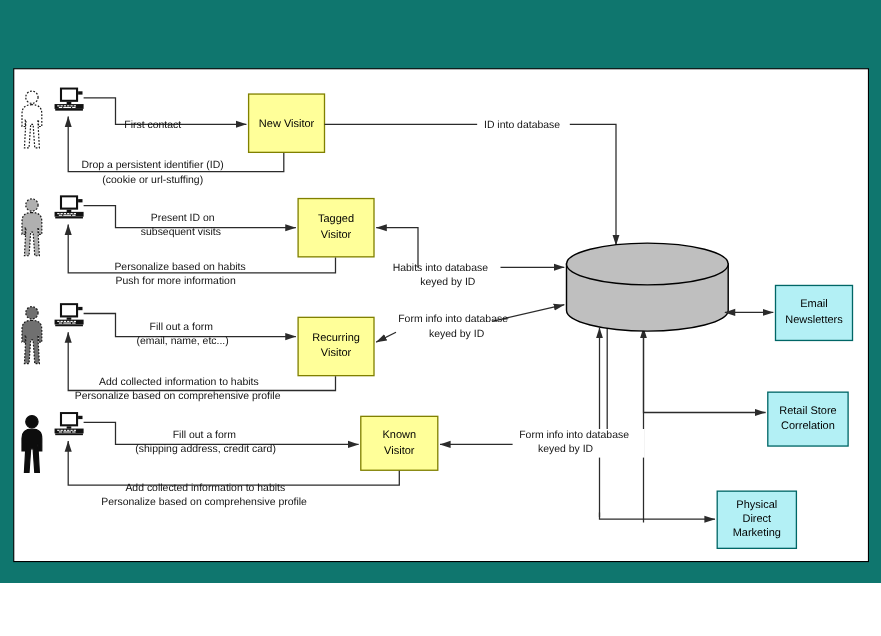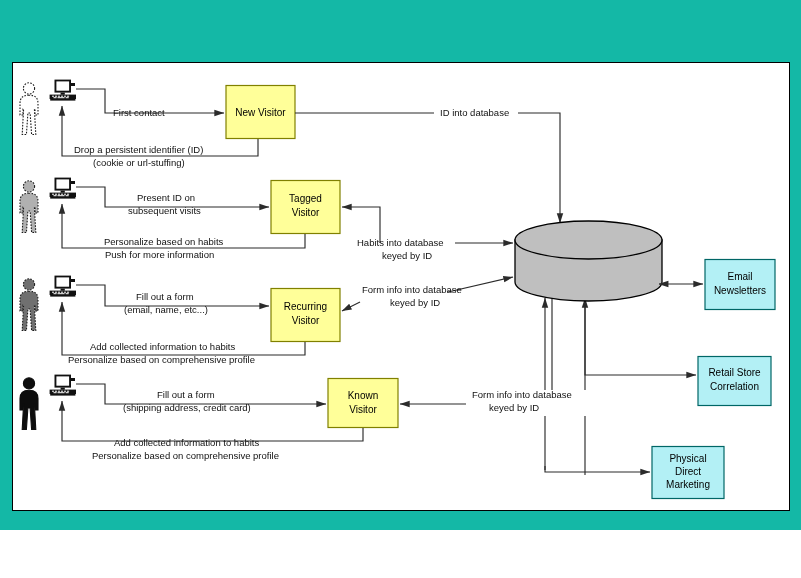--- a/index.html
+++ b/index.html
@@ -5,21 +5,21 @@
 <style>
   html, body {
     margin: 0;
     padding: 0;
     background: #ffffff;
   }
   #canvas {
     position: relative;
     width: 801px;
     height: 530px;
-    background: #14b8a6;
+    background: #0f766e;
     font-family: "Liberation Sans", sans-serif;
     overflow: hidden;
   }
   #diagram-svg {
     position: absolute;
     left: 0;
     top: 0;
     width: 801px;
     height: 578px;
   }

